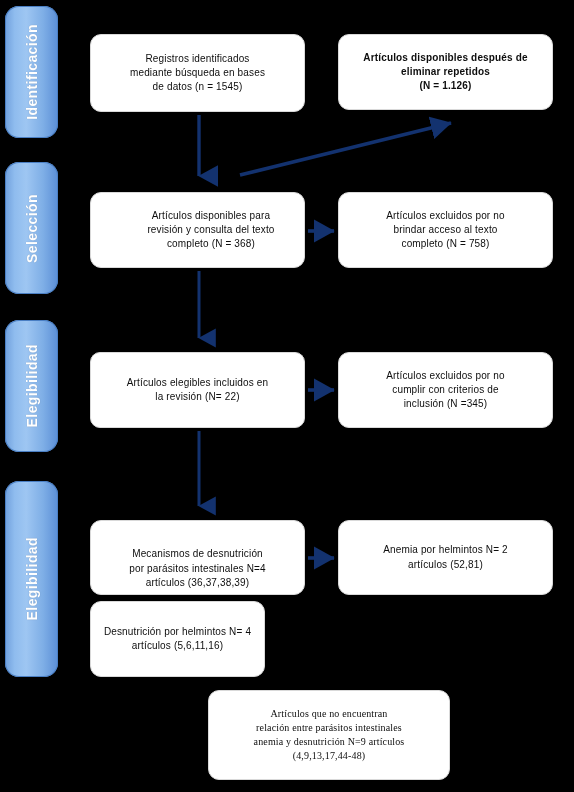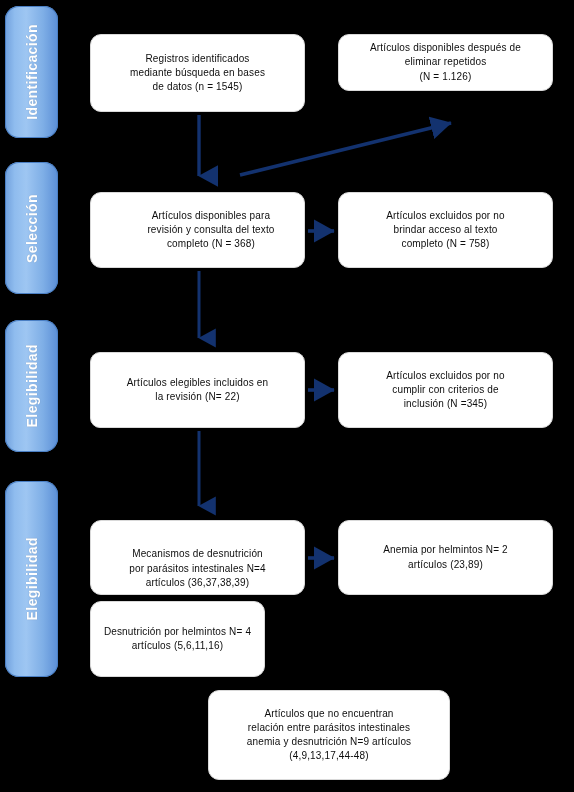--- a/index.html
+++ b/index.html
@@ -66,30 +66,30 @@
   }
   .flow-box .box-text {
     color: #0d0d0d;
     font-size: 10px;
     line-height: 1.42;
     letter-spacing: 0.15px;
     white-space: pre-line;
   }
 
   #box-registros      { left: 90px;  top: 34px;  width: 215px; height: 78px; }
-  #box-duplicados     { left: 338px; top: 34px;  width: 215px; height: 57px; }
+  #box-duplicados     { left: 338px; top: 34px;  width: 215px; height: 76px; font-weight: bold; }
   #box-texto-completo { left: 90px;  top: 192px; width: 215px; height: 76px; padding-left: 36px; }
   #box-excluidos-acceso { left: 338px; top: 192px; width: 215px; height: 76px; }
   #box-elegibles      { left: 90px;  top: 352px; width: 215px; height: 76px; border-radius: 10px; }
   #box-excluidos-criterios { left: 338px; top: 352px; width: 215px; height: 76px; }
   #box-mecanismos     { left: 90px;  top: 520px; width: 215px; height: 75px; align-items: flex-end; }
   #box-anemia         { left: 338px; top: 520px; width: 215px; height: 75px; }
   #box-helmintos      { left: 90px;  top: 601px; width: 175px; height: 76px; }
   #box-cromistas      { left: 338px; top: 601px; width: 215px; height: 76px; }
-  #box-sin-relacion   { left: 208px; top: 690px; width: 242px; height: 90px; }
+  #box-sin-relacion   { left: 208px; top: 690px; width: 242px; height: 90px; font-family: Liberation Serif, serif; }
 
   
   #arrow-layer {
     position: absolute;
     left: 0; top: 0;
     width: 574px;
     height: 792px;
     pointer-events: none;
   }
 </style>
@@ -189,21 +189,21 @@
   </div>
 
   <div class="flow-box" id="box-mecanismos">
     <span class="box-text">Mecanismos de desnutrición
 por parásitos intestinales N=4
 artículos (36,37,38,39)</span>
   </div>
 
   <div class="flow-box" id="box-anemia">
     <span class="box-text">Anemia por helmintos N= 2
-artículos (23,89)</span>
+artículos (52,81)</span>
   </div>
 
   <div class="flow-box" id="box-helmintos">
     <span class="box-text">Desnutrición por helmintos N= 4
 artículos (5,6,11,16)</span>
   </div>
 
 
   <div class="flow-box" id="box-sin-relacion">
     <span class="box-text">Artículos que no encuentran

